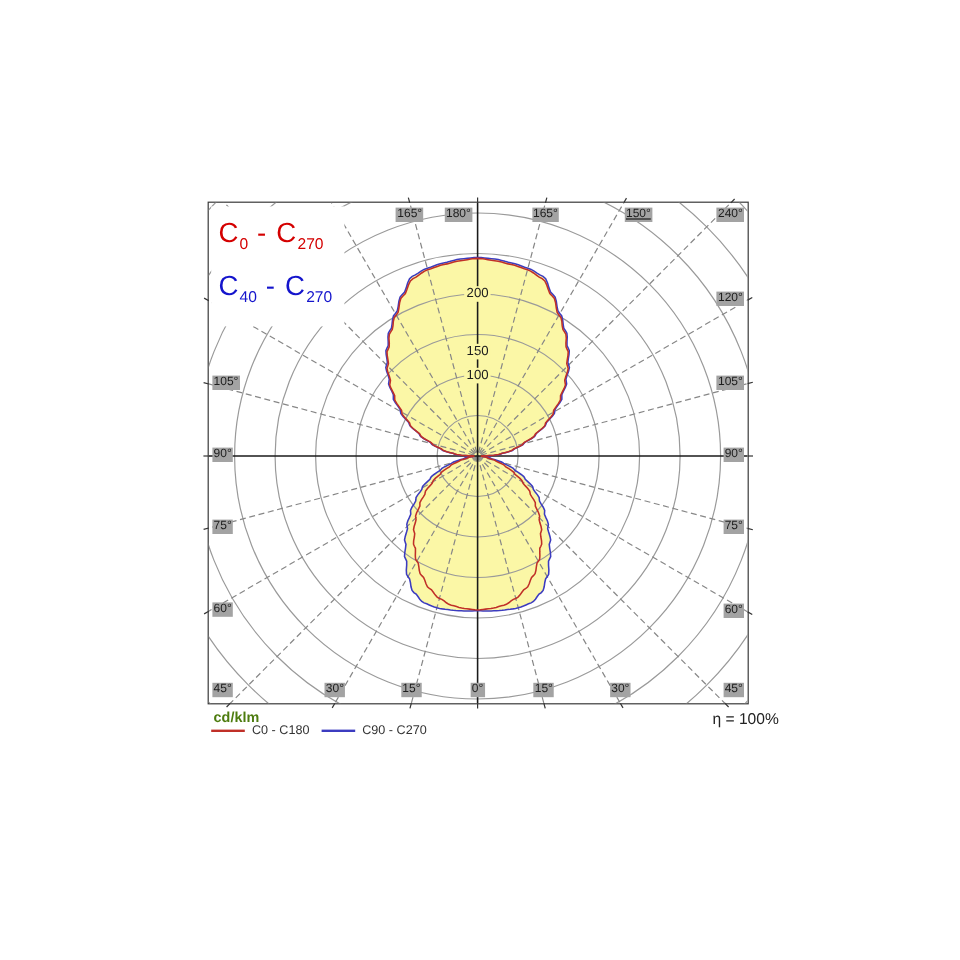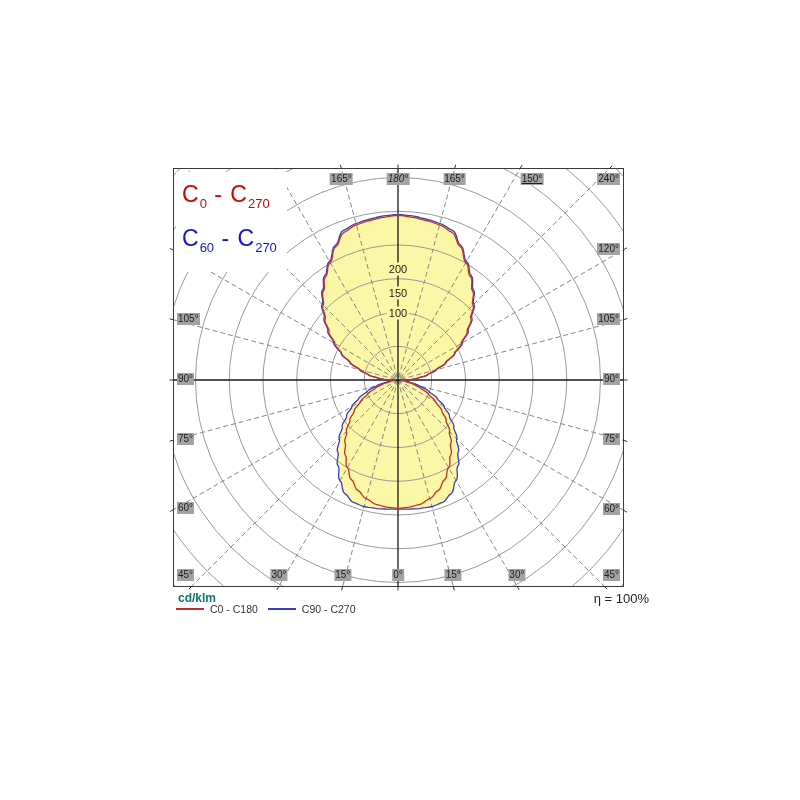--- a/index.html
+++ b/index.html
@@ -10,21 +10,21 @@
   #polar-svg{position:absolute;left:0;top:0;overflow:visible;}
   .ang{position:absolute;font-size:10px;line-height:12px;color:#1d1d1d;
        background:#a3a3a3;padding:0 1px;white-space:nowrap;z-index:3;}
   .ring-label{position:absolute;font-size:11px;line-height:13px;color:#1d1d1d;
        background:#fbf7a6;padding:0 2px;transform:translate(-50%,-50%);z-index:3;}
   #overlay-legend{position:absolute;left:2px;top:3px;background:#ffffff;
        padding:5px 10px 8px 6px;z-index:4;}
   .ol-row{font-size:23px;line-height:34px;white-space:nowrap;letter-spacing:1px;}
   .ol-row sub{font-size:13px;letter-spacing:0;}
   #footer-unit{position:absolute;left:178px;top:591px;font-size:12px;
-       font-weight:bold;color:#0f766e;}
+       font-weight:bold;color:#4d7c0f;}
   #footer-legend{position:absolute;left:176px;top:603px;display:flex;
        align-items:center;font-size:10.5px;color:#333;}
   .sw{width:28px;height:0;border-top:2px solid #000;margin-right:6px;}
   .sw2{margin-left:10px;}
   #efficiency{position:absolute;top:591px;right:151px;font-size:13px;color:#222;}
 </style>
 </head>
 <body>
 
 <div id="chart">
@@ -86,24 +86,24 @@
         <line x1="224" y1="417" x2="224" y2="421.5" stroke="#333" stroke-width="1"></line>
       </g>
       <g clip-path="url(#cb)">
         <path d="M224.0 339.9L226.3 340.0L228.5 340.1L230.8 340.2L233.0 340.2L235.3 340.1L237.6 340.0L239.8 339.9L242.1 339.8L244.4 339.6L246.6 339.3L248.9 338.9L251.1 338.7L253.4 338.4L255.7 338.0L257.9 337.5L260.1 336.8L262.2 336.0L264.3 335.1L266.4 334.2L268.6 333.4L270.5 332.2L272.2 330.3L273.7 328.1L275.2 326.1L277.1 324.8L278.6 323.0L279.5 320.0L280.0 316.4L280.7 313.3L282.1 311.5L283.2 309.6L283.4 306.1L283.1 302.1L283.1 298.6L284.0 296.7L284.9 294.8L284.7 291.6L284.1 287.9L283.7 284.7L284.3 282.9L284.9 281.0L284.3 278.0L283.2 274.4L282.4 271.5L282.7 269.7L283.0 268.0L282.2 265.2L280.8 262.1L279.7 259.5L279.8 257.9L279.9 256.3L278.7 253.7L276.9 250.9L275.6 248.5L275.4 247.0L275.3 245.6L273.9 243.4L272.0 241.0L270.5 238.9L270.2 237.7L269.8 236.4L268.0 234.4L265.6 232.2L263.7 230.4L263.2 229.3L262.5 228.2L260.3 226.4L257.5 224.5L255.2 223.0L254.4 222.1L253.7 221.2L251.3 219.9L248.2 218.4L245.8 217.2L244.9 216.6L244.0 216.0L241.6 215.1L238.6 214.1L236.2 213.4L235.3 213.0L234.7 212.7L233.1 212.3L231.0 211.9L229.3 211.6L228.7 211.4L228.6 211.3L228.5 211.2L228.3 211.1L228.1 211.1L228.1 211.0L229.5 210.9L233.4 210.7L238.2 210.3L242.0 209.7L243.5 209.3L244.5 208.8L247.1 208.2L250.4 207.3L253.0 206.4L253.9 205.7L254.7 205.0L256.9 204.0L259.6 202.8L261.8 201.6L262.5 200.7L263.3 199.7L265.9 198.2L269.0 196.4L271.5 194.7L272.2 193.5L272.9 192.2L275.2 190.3L278.1 188.0L280.3 185.9L280.9 184.5L281.4 183.0L283.5 180.7L286.1 178.0L288.0 175.5L288.3 173.9L288.6 172.2L290.3 169.6L292.6 166.5L294.2 163.7L294.2 161.8L294.2 160.0L295.4 157.2L297.1 153.9L298.2 150.9L297.9 149.0L297.6 147.0L298.5 143.9L299.8 140.3L300.5 137.2L299.9 135.1L299.2 133.1L299.6 129.9L300.2 126.3L300.4 123.1L299.5 121.0L298.5 119.0L298.5 115.7L298.7 111.9L298.4 108.6L297.2 106.5L295.8 104.5L295.3 101.3L294.9 97.6L294.1 94.3L292.5 92.3L291.0 90.2L290.2 86.5L289.6 82.2L288.6 78.5L286.8 76.4L284.8 74.4L283.5 70.9L282.3 66.8L280.7 63.2L278.5 61.3L275.9 60.1L273.5 58.6L271.1 57.0L268.6 55.5L265.9 54.5L263.2 53.7L260.5 52.7L257.9 51.7L255.1 50.8L252.4 50.1L249.6 49.5L246.8 48.8L244.0 48.0L241.2 47.3L238.4 46.9L235.5 46.6L232.6 46.3L229.8 46.0L226.9 45.7L224.0 45.6L224.0 45.6L221.1 45.7L218.2 46.0L215.4 46.3L212.5 46.6L209.6 46.9L206.8 47.3L204.0 48.0L201.2 48.8L198.4 49.5L195.6 50.1L192.9 50.8L190.1 51.7L187.5 52.7L184.8 53.7L182.1 54.5L179.4 55.5L176.9 57.0L174.5 58.6L172.1 60.1L169.5 61.3L167.3 63.2L165.7 66.8L164.5 70.9L163.2 74.4L161.2 76.4L159.4 78.5L158.4 82.2L157.8 86.5L157.0 90.2L155.5 92.3L153.9 94.3L153.1 97.6L152.7 101.3L152.2 104.5L150.8 106.5L149.6 108.6L149.3 111.9L149.5 115.7L149.5 119.0L148.5 121.0L147.6 123.1L147.8 126.3L148.4 129.9L148.8 133.1L148.1 135.1L147.5 137.2L148.2 140.3L149.5 143.9L150.4 147.0L150.1 149.0L149.8 150.9L150.9 153.9L152.6 157.2L153.8 160.0L153.8 161.8L153.8 163.7L155.4 166.5L157.7 169.6L159.4 172.2L159.7 173.9L160.0 175.5L161.9 178.0L164.5 180.7L166.6 183.0L167.1 184.5L167.7 185.9L169.9 188.0L172.8 190.3L175.1 192.2L175.8 193.5L176.5 194.7L179.0 196.4L182.1 198.2L184.7 199.7L185.5 200.7L186.2 201.6L188.4 202.8L191.1 204.0L193.3 205.0L194.1 205.7L195.0 206.4L197.6 207.3L200.9 208.2L203.5 208.8L204.5 209.3L206.0 209.7L209.8 210.3L214.6 210.7L218.5 210.9L219.9 211.0L219.9 211.1L219.7 211.1L219.5 211.2L219.4 211.3L219.3 211.4L218.7 211.6L217.0 211.9L214.9 212.3L213.3 212.7L212.7 213.0L211.8 213.4L209.4 214.1L206.4 215.1L204.0 216.0L203.1 216.6L202.2 217.2L199.8 218.4L196.7 219.9L194.3 221.2L193.6 222.1L192.8 223.0L190.5 224.5L187.7 226.4L185.5 228.2L184.8 229.3L184.3 230.4L182.4 232.2L180.0 234.4L178.2 236.4L177.8 237.7L177.5 238.9L176.0 241.0L174.1 243.4L172.7 245.6L172.6 247.0L172.4 248.5L171.1 250.9L169.3 253.7L168.1 256.3L168.2 257.9L168.3 259.5L167.2 262.1L165.8 265.2L165.0 268.0L165.3 269.7L165.6 271.5L164.8 274.4L163.7 278.0L163.1 281.0L163.7 282.9L164.3 284.7L163.9 287.9L163.3 291.6L163.1 294.8L164.0 296.7L164.9 298.6L164.9 302.1L164.6 306.1L164.8 309.6L165.9 311.5L167.3 313.3L168.0 316.4L168.5 320.0L169.4 323.0L170.9 324.8L172.8 326.1L174.3 328.1L175.8 330.3L177.5 332.2L179.4 333.4L181.6 334.2L183.7 335.1L185.8 336.0L187.9 336.8L190.1 337.5L192.3 338.0L194.6 338.4L196.9 338.7L199.1 338.9L201.4 339.3L203.6 339.6L205.9 339.8L208.2 339.9L210.4 340.0L212.7 340.1L215.0 340.2L217.2 340.2L219.5 340.1L221.7 340.0L224.0 339.9Z" fill="none" stroke="#3c3cc0" stroke-width="1.3"></path>
         <path d="M224.0 339.3L226.2 339.2L228.5 338.9L230.7 338.6L232.9 338.3L235.1 338.1L237.3 337.7L239.5 337.2L241.6 336.5L243.8 335.8L245.9 335.3L248.0 334.6L250.0 333.3L251.9 331.8L253.8 330.5L255.8 329.7L257.7 328.6L259.4 326.7L260.9 324.5L262.4 322.5L264.2 321.4L265.8 320.0L267.0 317.5L268.0 314.6L269.0 312.2L270.5 310.7L271.9 309.1L272.6 306.3L273.0 303.1L273.5 300.3L274.6 298.7L275.7 297.0L275.9 294.1L275.8 290.7L275.8 287.9L276.7 286.2L277.4 284.5L277.3 281.7L276.7 278.5L276.4 275.7L276.9 274.1L277.4 272.5L276.9 269.8L275.9 266.7L275.3 264.1L275.5 262.5L275.7 261.0L274.8 258.3L273.3 255.3L272.1 252.8L272.1 251.4L272.1 249.9L270.9 247.6L269.2 245.1L267.9 242.9L267.7 241.6L267.4 240.3L265.8 238.1L263.6 235.7L261.9 233.7L261.4 232.6L261.0 231.5L259.3 229.7L257.0 227.8L255.1 226.2L254.6 225.3L254.0 224.4L252.1 222.9L249.6 221.3L247.5 220.0L246.8 219.3L246.2 218.6L244.2 217.6L241.7 216.4L239.7 215.5L239.0 215.0L238.4 214.6L236.6 213.9L234.4 213.2L232.6 212.7L232.0 212.4L231.6 212.2L230.4 211.9L229.0 211.6L227.8 211.4L227.4 211.3L227.3 211.2L227.1 211.2L226.9 211.1L226.8 211.0L226.7 211.0L228.2 210.9L232.3 210.7L237.3 210.3L241.3 209.8L242.8 209.4L243.8 208.9L246.5 208.2L249.7 207.4L252.3 206.5L253.2 205.8L254.0 205.2L256.2 204.1L259.0 202.9L261.1 201.7L261.8 200.9L262.7 199.9L265.2 198.4L268.4 196.6L270.8 194.9L271.6 193.7L272.3 192.5L274.6 190.6L277.5 188.3L279.7 186.2L280.3 184.8L280.7 183.3L282.7 181.1L285.1 178.5L286.9 176.2L287.1 174.6L287.4 172.9L289.2 170.3L291.4 167.2L293.0 164.4L293.1 162.6L293.1 160.8L294.4 158.0L296.1 154.7L297.2 151.8L296.9 149.8L296.6 147.9L297.5 144.8L298.8 141.3L299.5 138.1L298.9 136.1L298.3 134.1L298.7 130.9L299.3 127.3L299.5 124.1L298.6 122.1L297.7 120.0L297.6 116.8L297.9 113.0L297.6 109.7L296.4 107.6L295.1 105.6L294.5 102.4L294.2 98.7L293.4 95.5L291.8 93.5L290.3 91.4L289.6 87.7L289.0 83.4L288.0 79.7L286.2 77.6L284.2 75.7L282.9 72.3L281.6 68.4L280.0 65.1L277.8 63.2L275.3 62.0L273.0 60.3L270.6 58.5L268.2 56.9L265.6 55.8L262.9 55.0L260.2 54.0L257.6 53.0L254.9 52.1L252.1 51.5L249.4 50.9L246.6 50.1L243.9 49.3L241.1 48.7L238.2 48.3L235.4 47.9L232.6 47.4L229.7 46.9L226.9 46.5L224.0 46.3L224.0 46.3L221.1 46.5L218.3 46.9L215.4 47.4L212.6 47.9L209.8 48.3L206.9 48.7L204.1 49.3L201.4 50.1L198.6 50.9L195.9 51.5L193.1 52.1L190.4 53.0L187.8 54.0L185.1 55.0L182.4 55.8L179.8 56.9L177.4 58.5L175.0 60.3L172.7 62.0L170.2 63.2L168.0 65.1L166.4 68.4L165.1 72.3L163.8 75.7L161.8 77.6L160.0 79.7L159.0 83.4L158.4 87.7L157.7 91.4L156.2 93.5L154.6 95.5L153.8 98.7L153.5 102.4L152.9 105.6L151.6 107.6L150.4 109.7L150.1 113.0L150.4 116.8L150.3 120.0L149.4 122.1L148.5 124.1L148.7 127.3L149.3 130.9L149.7 134.1L149.1 136.1L148.5 138.1L149.2 141.3L150.5 144.8L151.4 147.9L151.1 149.8L150.8 151.8L151.9 154.7L153.6 158.0L154.9 160.8L154.9 162.6L155.0 164.4L156.6 167.2L158.8 170.3L160.6 172.9L160.9 174.6L161.1 176.2L162.9 178.5L165.3 181.1L167.3 183.3L167.7 184.8L168.3 186.2L170.5 188.3L173.4 190.6L175.7 192.5L176.4 193.7L177.2 194.9L179.6 196.6L182.8 198.4L185.3 199.9L186.2 200.9L186.9 201.7L189.0 202.9L191.8 204.1L194.0 205.2L194.8 205.8L195.7 206.5L198.3 207.4L201.5 208.2L204.2 208.9L205.2 209.4L206.7 209.8L210.7 210.3L215.7 210.7L219.8 210.9L221.3 211.0L221.2 211.0L221.1 211.1L220.9 211.2L220.7 211.2L220.6 211.3L220.2 211.4L219.0 211.6L217.6 211.9L216.4 212.2L216.0 212.4L215.4 212.7L213.6 213.2L211.4 213.9L209.6 214.6L209.0 215.0L208.3 215.5L206.3 216.4L203.8 217.6L201.8 218.6L201.2 219.3L200.5 220.0L198.4 221.3L195.9 222.9L194.0 224.4L193.4 225.3L192.9 226.2L191.0 227.8L188.7 229.7L187.0 231.5L186.6 232.6L186.1 233.7L184.4 235.7L182.2 238.1L180.6 240.3L180.3 241.6L180.1 242.9L178.8 245.1L177.1 247.6L175.9 249.9L175.9 251.4L175.9 252.8L174.7 255.3L173.2 258.3L172.3 261.0L172.5 262.5L172.7 264.1L172.1 266.7L171.1 269.8L170.6 272.5L171.1 274.1L171.6 275.7L171.3 278.5L170.7 281.7L170.6 284.5L171.3 286.2L172.2 287.9L172.2 290.7L172.1 294.1L172.3 297.0L173.4 298.7L174.5 300.3L175.0 303.1L175.4 306.3L176.1 309.1L177.5 310.7L179.0 312.2L180.0 314.6L181.0 317.5L182.2 320.0L183.8 321.4L185.6 322.5L187.1 324.5L188.6 326.7L190.3 328.6L192.2 329.7L194.2 330.5L196.1 331.8L198.0 333.3L200.0 334.6L202.1 335.3L204.2 335.8L206.4 336.5L208.5 337.2L210.7 337.7L212.9 338.1L215.1 338.3L217.3 338.6L219.5 338.9L221.8 339.2L224.0 339.3Z" fill="none" stroke="#c03028" stroke-width="1.3"></path>
       </g>
     </svg>
 
   <div id="overlay-legend">
     <div class="ol-row" style="color: rgb(212, 0, 0);"><span>C</span><sub>0</sub><span> - C</span><sub>270</sub></div>
-    <div class="ol-row" style="color: rgb(20, 20, 204);"><span>C</span><sub>60</sub><span> - C</span><sub>270</sub></div>
+    <div class="ol-row" style="color: rgb(20, 20, 204);"><span>C</span><sub>40</sub><span> - C</span><sub>270</sub></div>
   </div>
 <span class="ang" style="top: 4px; left: 167.463px; transform: translateX(-50%);">165°</span>
-    <span class="ang" style="top: 4px; left: 224px; transform: translateX(-50%); font-style: italic;">180°</span>
+    <span class="ang" style="top: 4px; left: 208px; transform: translateX(-50%);">180°</span>
     <span class="ang" style="top: 4px; left: 280.537px; transform: translateX(-50%);">165°</span>
     <span class="ang" style="top: 4px; left: 358px; transform: translateX(-50%); text-decoration: underline;">150°</span>
     <span class="ang" style="top: 4px; right: 3px;">240°</span>
     <span class="ang" style="left: 3px; top: 74.6735px;">120°</span>
     <span class="ang" style="right: 3px; top: 74.0962px;">120°</span>
     <span class="ang" style="left: 3px; top: 143.979px;">105°</span>
     <span class="ang" style="right: 3px; top: 143.711px;">105°</span>
     <span class="ang" style="left: 3px; top: 204px;">90°</span>
     <span class="ang" style="right: 3px; top: 204px;">90°</span>
     <span class="ang" style="left: 3px; top: 264.021px;">75°</span>
@@ -112,21 +112,21 @@
     <span class="ang" style="right: 3px; top: 333.904px;">60°</span>
     <span class="ang" style="bottom: 5px; left: 3px;">45°</span>
     <span class="ang" style="bottom: 5px; right: 3px;">45°</span>
     <span class="ang" style="bottom: 5px; left: 105.066px; transform: translateX(-50%);">30°</span>
     <span class="ang" style="bottom: 5px; left: 342.934px; transform: translateX(-50%);">30°</span>
     <span class="ang" style="bottom: 5px; left: 168.802px; transform: translateX(-50%);">15°</span>
     <span class="ang" style="bottom: 5px; left: 279.198px; transform: translateX(-50%);">15°</span>
     <span class="ang" style="bottom: 5px; left: 224px; transform: translateX(-50%);">0°</span>
     <span class="ring-label" style="left: 224px; top: 143.5px;">100</span>
     <span class="ring-label" style="left: 224px; top: 124px;">150</span>
-    <span class="ring-label" style="left: 224px; top: 76px; margin-top: 24px;">200</span>
+    <span class="ring-label" style="left: 224px; top: 76px;">200</span>
   </div>
 
 <div id="footer-unit">cd/klm</div>
 
 <div id="footer-legend">
   <span class="sw" id="sw0" style="border-top-color: rgb(192, 48, 40);"></span>
   <span>C0 - C180</span>
   <span class="sw sw2" id="sw1" style="border-top-color: rgb(60, 60, 192);"></span>
   <span>C90 - C270</span>
 </div>

